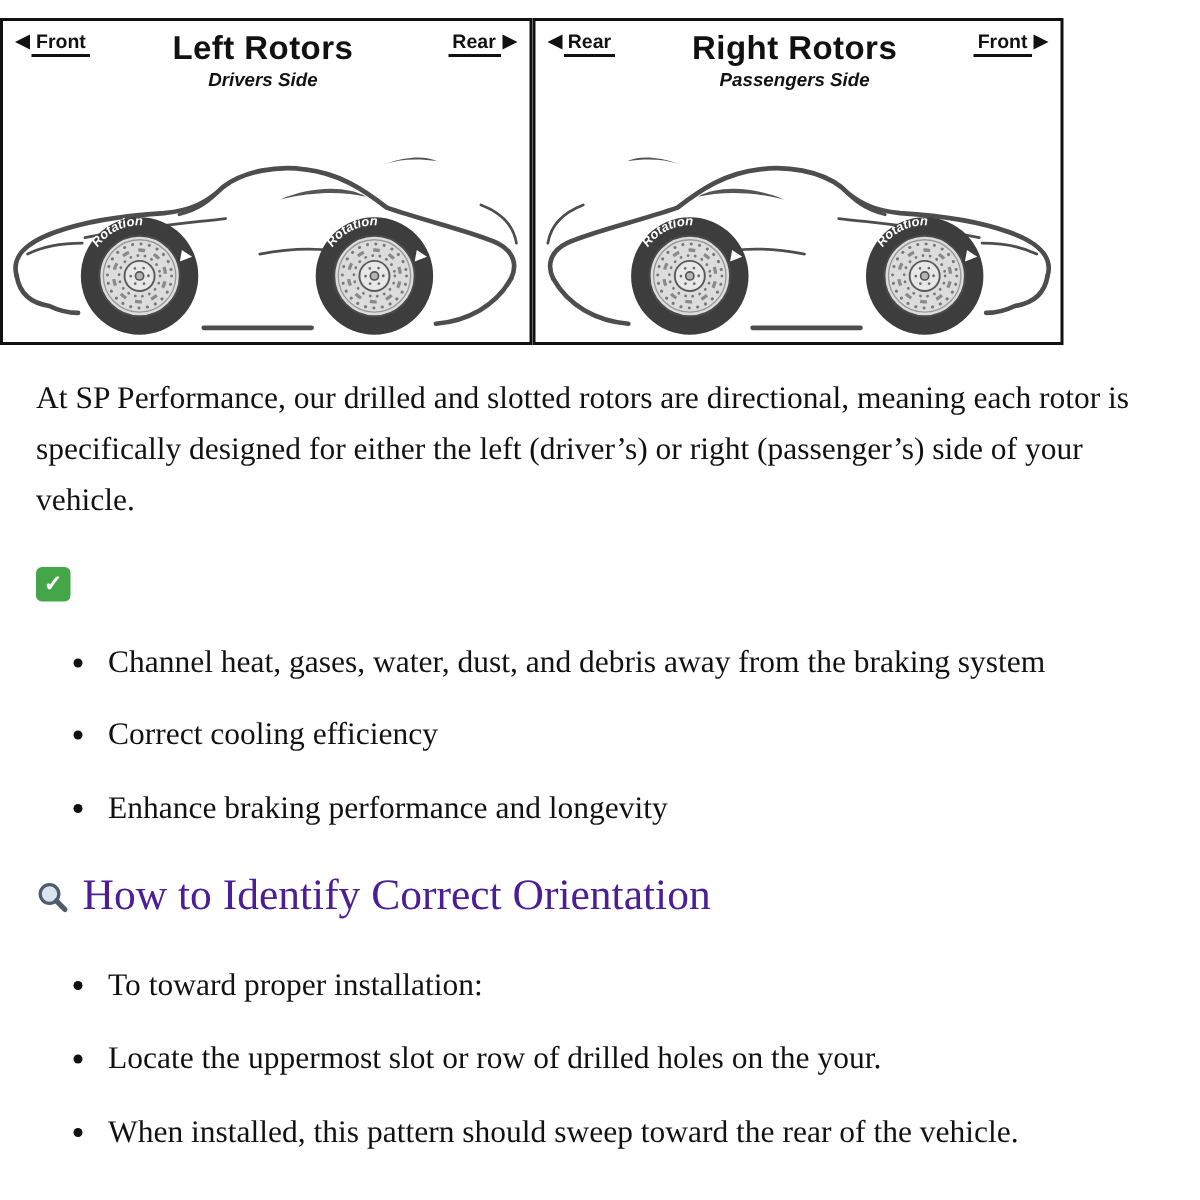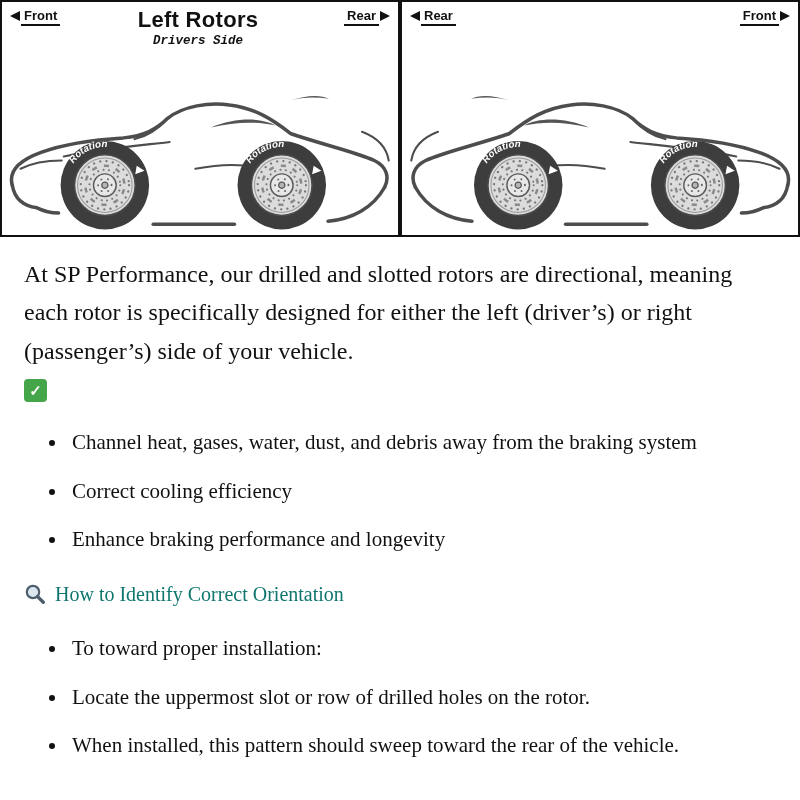--- a/index.html
+++ b/index.html
@@ -1,36 +1,36 @@
 <!DOCTYPE html>
 <html><head>
 <meta charset="utf-8">
 <style>
   * { margin:0; padding:0; box-sizing:border-box; }
   html,body { background:#fff; width:800px; font-family:"Liberation Serif", serif; color:#111; }
 
   
-  .diagram { display:flex; width:800px; }
+  .diagram { display:flex; width:709px;margin-top:12px; }
   .panel { width:400px; border:2px solid #111; background:#fff; position:relative; }
   .panel + .panel { border-left-width:2px; }
   .panel-head { display:flex; justify-content:space-between; align-items:flex-start; padding:6px 8px 0 8px; }
   .center-block { position:absolute; left:0; right:4px; top:5px; text-align:center; pointer-events:none; }
   .panel-title { font-family:"Liberation Sans", sans-serif; font-weight:700; font-size:22px; letter-spacing:.3px; }
-  .panel-sub { font-family:Liberation Mono, monospace; font-weight:700; font-style:italic; font-size:12.5px; margin-top:1px; }
+  .panel-sub { font-family:Liberation Sans, sans-serif; font-weight:700; font-style:italic; font-size:12.5px; margin-top:1px; }
   .dirlabel { display:flex; align-items:center; gap:1px; font-family:"Liberation Sans", sans-serif; font-weight:700; font-size:13px; }
   .dirlabel .txt { border-bottom:2.5px solid #111; padding:0 3px 1px 3px; }
   .tri-left  { width:0;height:0;border-top:5px solid transparent;border-bottom:5px solid transparent;border-right:10px solid #111; margin-bottom:2px;}
   .tri-right { width:0;height:0;border-top:5px solid transparent;border-bottom:5px solid transparent;border-left:10px solid #111; margin-bottom:2px;}
   .car-svg { display:block; width:100%; height:auto; margin-top:44px; }
 
   
   main { padding:18px 24px 10px 24px; }
-  p.intro { font-size:24px; line-height:1.62; margin-bottom:8px; max-width:760px; }
+  p.intro { font-size:21px; line-height:1.62; margin-bottom:28px; max-width:760px; }
   h2.sec { font-size:22px; font-weight:700; margin:2px 0 24px 0; display:flex; align-items:center; }
-  h3.sec { font-size:20px; font-weight:400; margin:8px 0 26px 0; display:flex; color:#0f766e; }
+  h3.sec { font-size:29px; font-weight:400; margin:8px 0 26px 0; display:flex; align-items:center; color:#4c1d95; }
   .check-icon { display:inline-flex; align-items:center; justify-content:center;
       width:23px; height:23px; border-radius:4px; background:#45a549; color:#fff;
       font-family:"Liberation Sans", sans-serif; font-size:15px; font-weight:700; margin-right:10px; flex:0 0 auto; }
   .mag-icon { margin-right:9px; flex:0 0 auto; }
   p.lead { font-size:21px; margin-bottom:24px; }
   ul.blist { margin:0 0 26px 0; padding-left:44px; }
   ul.blist li { font-size:21px; line-height:1.6; margin-bottom:3px; padding-left:4px; max-width:720px;margin-top:15px; }
 </style>
 </head>
 <body>
@@ -97,20 +97,24 @@
     <div class="panel-head">
       <div class="dirlabel">
         <span class="tri-left"></span>
         <span class="txt">Rear</span>
       </div>
       <div class="dirlabel">
         <span class="txt">Front</span>
         <span class="tri-right"></span>
       </div>
     </div>
+    <div class="center-block">
+      <div class="panel-title">Right Rotors</div>
+      <div class="panel-sub">Passengers Side</div>
+    </div>
     <svg class="car-svg" viewBox="0 0 385 160">
       <use href="#carBody" transform="translate(385,0) scale(-1,1)"></use>
       <use href="#wheel" transform="translate(285,112)"></use>
       <use href="#wheel" transform="translate(113,112)"></use>
     </svg>
   </div>
 </div>
 
 <main>
 
@@ -130,17 +134,17 @@
   <h3 class="sec">
     <svg class="mag-icon" width="22" height="22" viewBox="0 0 22 22">
       <circle cx="9" cy="9" r="6.2" fill="#d9e6f0" stroke="#4d5d6e" stroke-width="2.2"></circle>
       <line x1="13.6" y1="13.6" x2="19.3" y2="19.3" stroke="#4d5d6e" stroke-width="3.4" stroke-linecap="round"></line>
     </svg>
     <span>How to Identify Correct Orientation</span>
   </h3>
 
   <ul class="blist">
     <li>To toward proper installation:</li>
-    <li>Locate the uppermost slot or row of drilled holes on the rotor.</li>
+    <li>Locate the uppermost slot or row of drilled holes on the your.</li>
     <li>When installed, this pattern should sweep toward the rear of the vehicle.</li>
   </ul>
 
 </main>
 
 </body></html>

